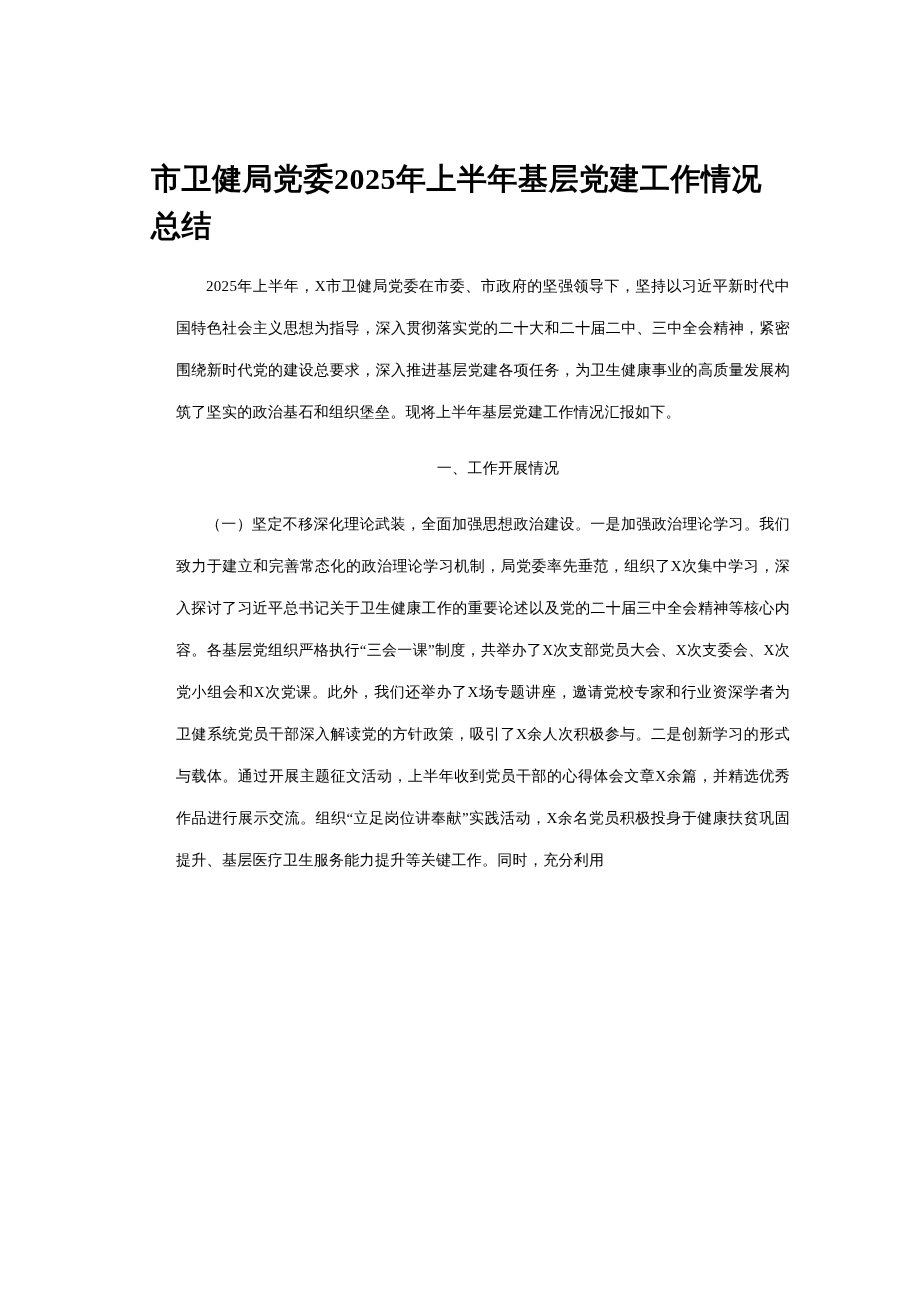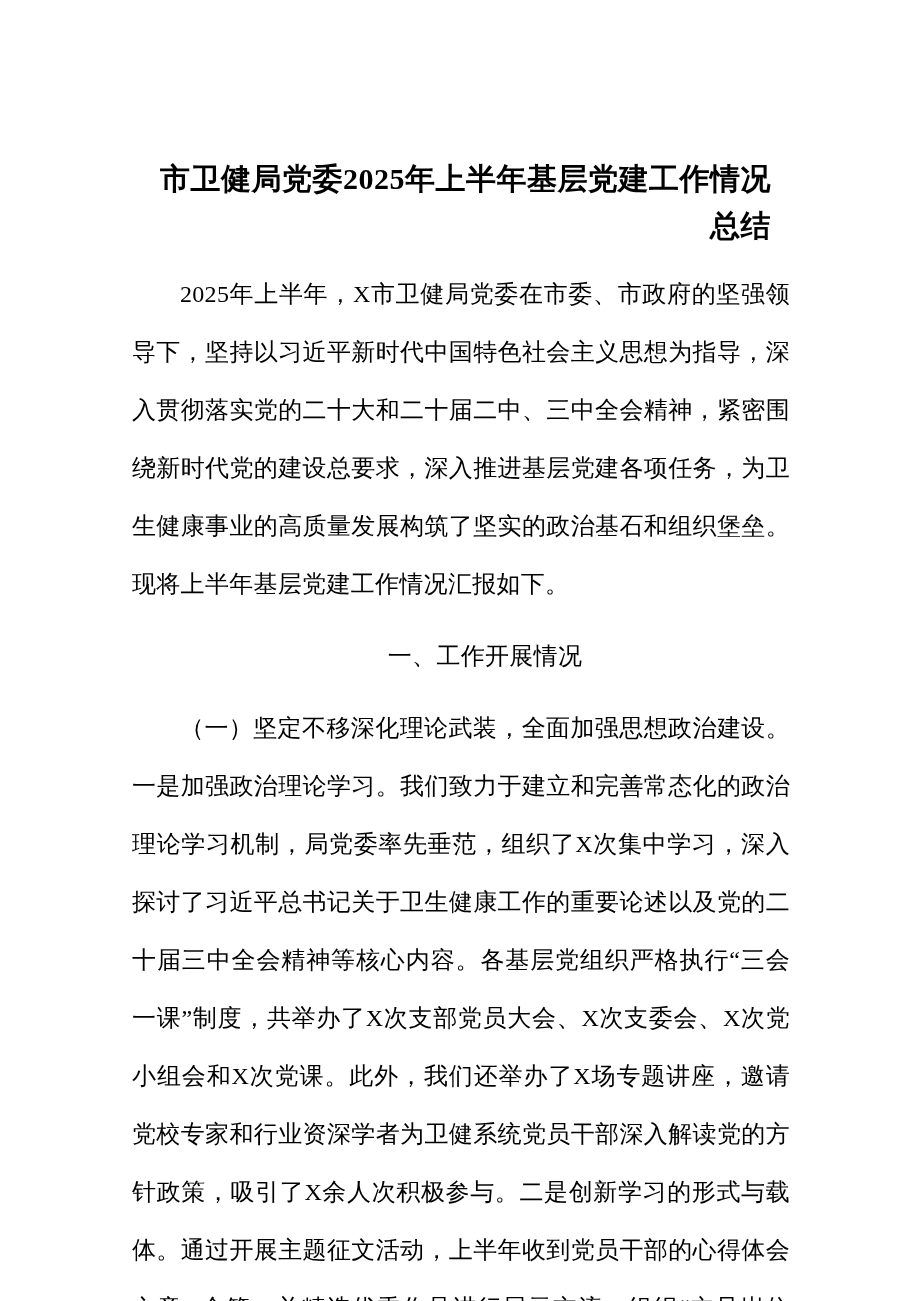--- a/index.html
+++ b/index.html
@@ -13,32 +13,33 @@
   }
   .page {
     width: 920px;
     height: 1301px;
     background: #ffffff;
     padding: 156px 130px 0 132px;
   }
   .title {
     font-size: 30px;
     font-weight: bold;
-    text-align: right;
+    text-align: left;
     line-height: 1.55;
     max-width: 620px;
     margin: 0 auto 16px auto;
     letter-spacing: 0.5px;
   }
   .para {
-    font-size: 24px;
-    line-height: 58px;
+    font-size: 15px;
+    line-height: 42px;
     text-align: justify;
     text-indent: 2em;
     letter-spacing: 0.3px;
+    margin-left: 44px;
   }
   .para.heading {
     margin-top: 14px;
     margin-bottom: 14px;
     text-align: center;
   }
 </style>
 </head>
 <body>
 

